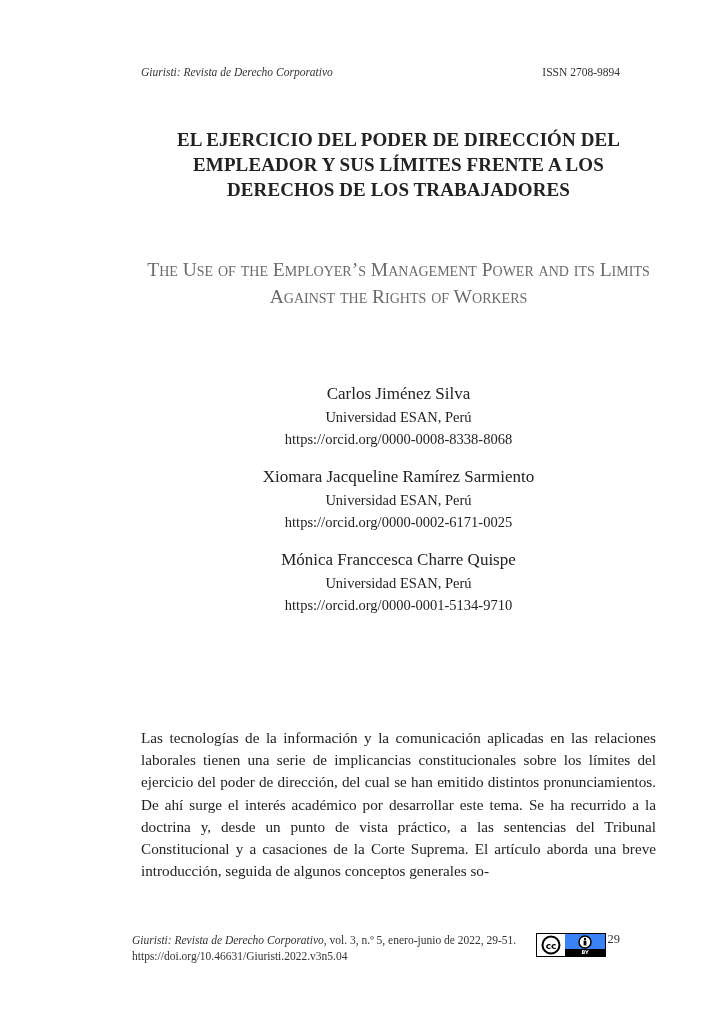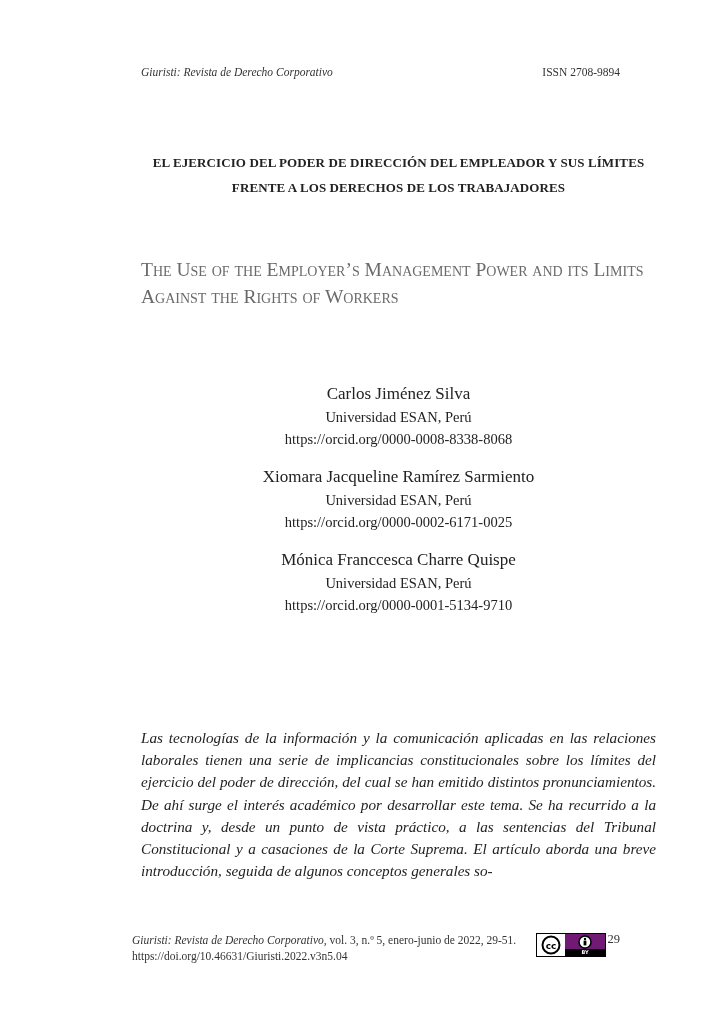--- a/index.html
+++ b/index.html
@@ -1,35 +1,35 @@
 <!DOCTYPE html>
 <html><head>
 <meta charset="utf-8">
 <style>
   html, body { margin: 0; padding: 0; background: #ffffff; }
   body { width: 725px; height: 1024px; position: relative; overflow: hidden;
          font-family: "Liberation Serif", "DejaVu Serif", serif; color: #1a1a1a; }
   .abs { position: absolute; margin-left: 36px; }
   .running-head { top: 66px; left: 105px; font-size: 11.5px; font-style: italic; color: #333; }
   .issn { top: 66px; right: 105px; font-size: 11.5px; color: #333; }
-  .title { top: 150px; left: 105px; width: 515px; text-align: center; font-size: 13px; font-weight: bold;
+  .title { top: 127px; left: 105px; width: 515px; text-align: center; font-size: 19px; font-weight: bold;
            line-height: 25px; color: #222; letter-spacing: 0.1px; }
-  .subtitle { top: 256px; left: 105px; width: 515px; text-align: left; font-size: 19.5px; font-variant: small-caps;
+  .subtitle { top: 256px; left: 105px; width: 515px; text-align: center; font-size: 19.5px; font-variant: small-caps;
               line-height: 27px; color: #6a6a6a; font-weight: normal; }
   .authors { top: 382px; left: 105px; width: 515px; text-align: center; }
   .author { margin-bottom: 15px; }
   .author-name { font-size: 17px; line-height: 24px; color: #222; }
   .author-aff { font-size: 14.5px; line-height: 22px; color: #222; }
   .author-orcid { font-size: 14.5px; line-height: 22px; color: #222; }
   .abstract { top: 727px; left: 105px; width: 515px; }
   .abstract-head { font-size: 14.5px; font-weight: bold; line-height: 20px; color: #222; }
-  .abstract-body { font-size: 15.2px; line-height: 22.2px; text-align: justify; color: #222; hyphens: manual; font-style: italic; }
+  .abstract-body { font-size: 15.2px; line-height: 22.2px; text-align: justify; color: #222; hyphens: manual; }
   .footer-cite { top: 932px; left: 96px; font-size: 11.5px; line-height: 16px; color: #333; }
   .footer-cite .journal { font-style: italic; }
-  .cc-badge { top: 933px; left: 500px; width: 70px; height: 24px; background: #701a75; border: 1px solid #000;
+  .cc-badge { top: 933px; left: 500px; width: 70px; height: 24px; background: #3b82f6; border: 1px solid #000;
               box-sizing: border-box; display: flex; align-items: flex-start; }
   .cc-left { width: 28px; height: 22px; background: #fff; display:flex; align-items:center; justify-content:center; }
   .cc-right { flex:1; height: 22px; position: relative; display:flex; flex-direction:column; align-items:center; }
   .cc-by { position:absolute; bottom:0; left:0; right:0; height:7px; background:#000; color:#fff; font-size:5px;
            font-family: "DejaVu Sans", sans-serif; text-align:center; line-height:7px; font-weight:bold; }
   .page-num { top: 932px; right: 105px; font-size: 12.5px; color: #333; }
 </style>
 </head>
 <body>
 

